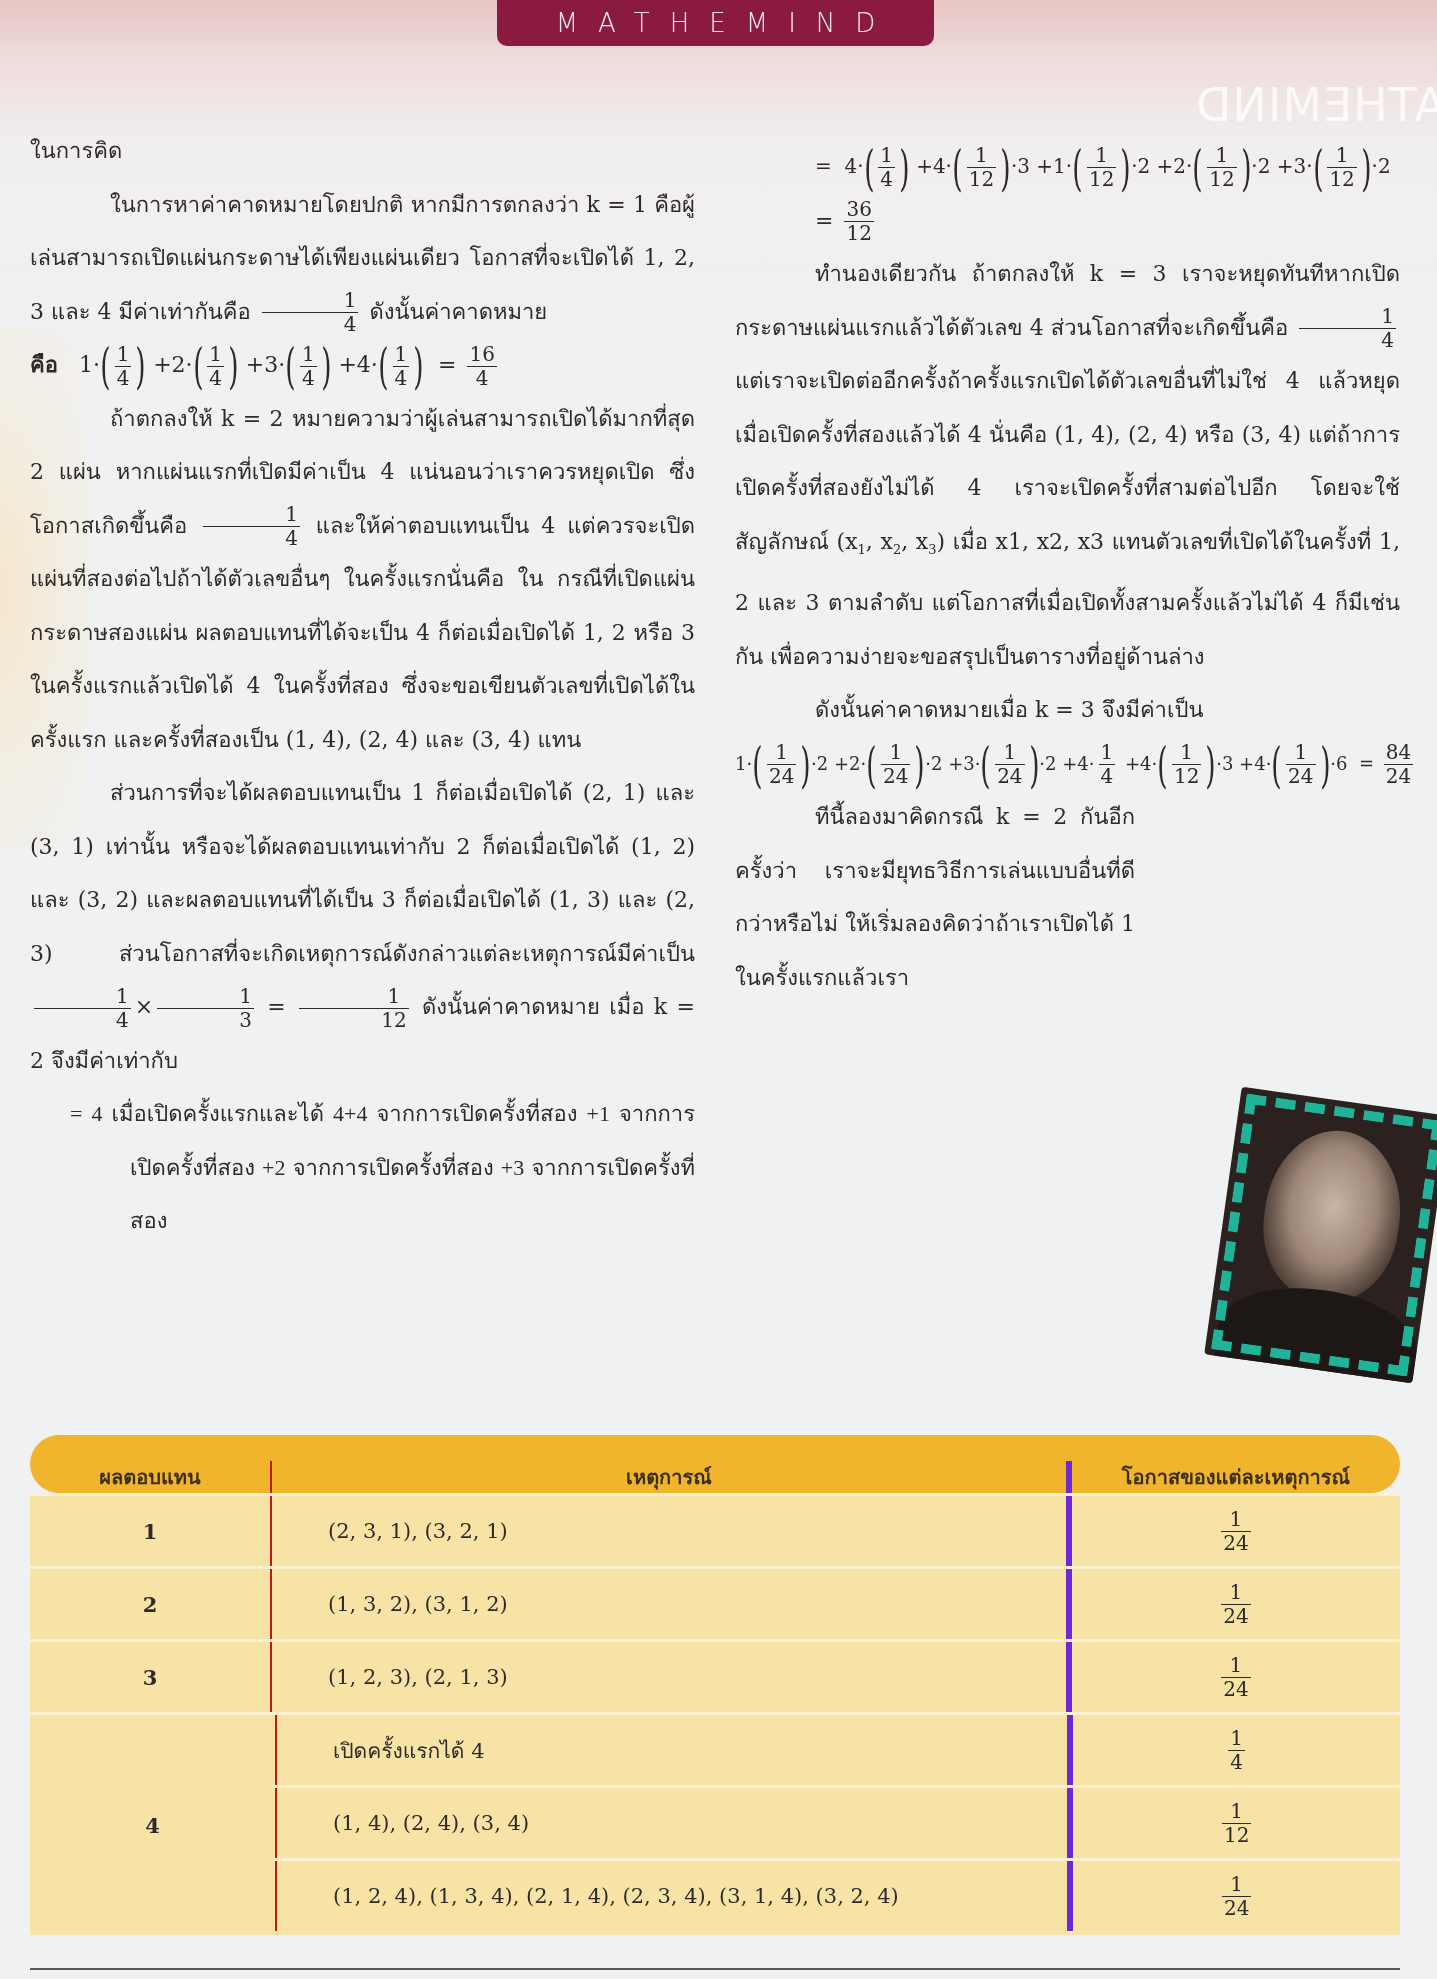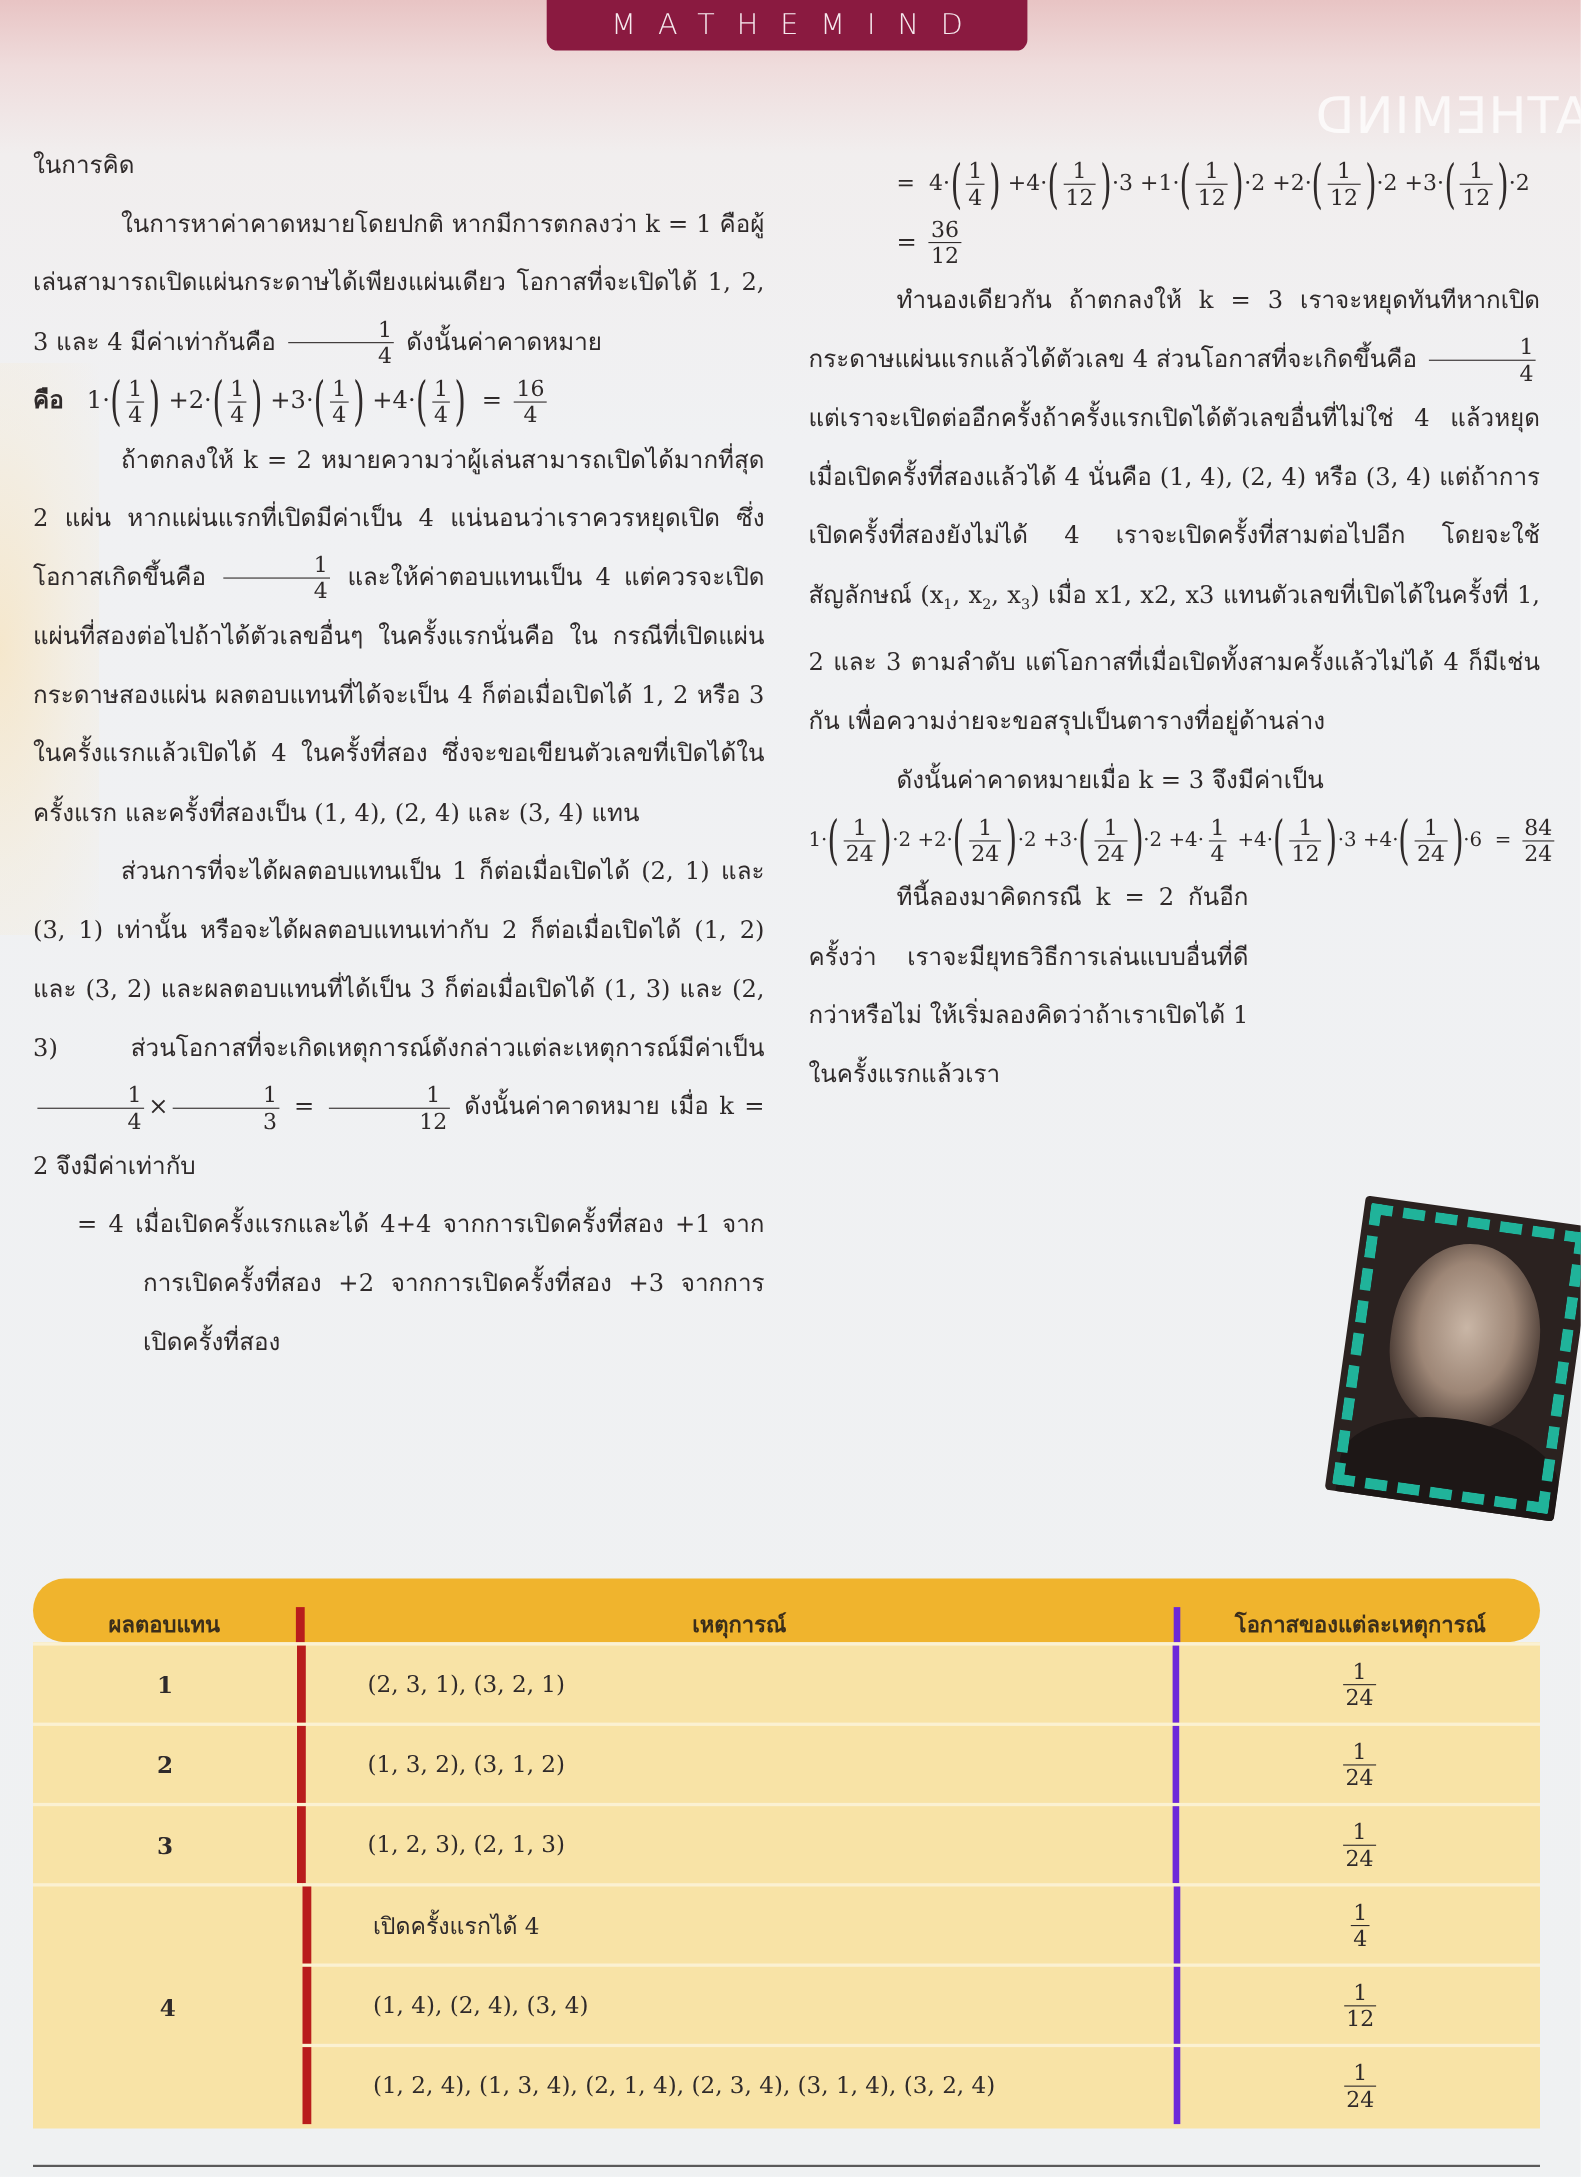--- a/index.html
+++ b/index.html
@@ -30,21 +30,21 @@
   .p { margin:0; text-align:justify; }
   .indent { text-indent:80px; }
   .frac { display:inline-block; vertical-align:middle; text-align:center; line-height:1.15; margin:0 4px; font-size:20px; }
   .frac .n { display:block; border-bottom:1.3px solid #2f2a2a; padding:0 2px; }
   .frac .d { display:block; padding:0 2px; }
   .par { display:inline-block; vertical-align:middle; font-size:48px; line-height:1; transform:scaleX(0.55); margin:0 -4px; font-weight:100; }
   .eqline { white-space:nowrap; }
   .bold { font-weight:bold; font-family:"DejaVu Sans", sans-serif; }
   sub { font-size:13px; }
   .narrow { width:400px; }
-  .hang { padding-left:100px; text-indent:-60px; }
+  .hang { padding-left:100px; text-indent:-60px;font-family:Liberation Serif, serif; }
 
   .portrait {
     position:absolute; left:1222px; top:1100px; width:210px; height:270px;
     transform:rotate(8deg); background:#2b2220;
     border-radius:4px; overflow:hidden;
   }
   .portrait .dots { position:absolute; inset:6px; border:10px dashed #20b39a; border-radius:2px; }
   .portrait .face {
     position:absolute; left:40px; top:30px; width:135px; height:170px;
     background: radial-gradient(ellipse at 50% 45%, #c9b6a6 0%, #9d8676 45%, #4c3d36 75%, #2b2220 100%);
@@ -56,21 +56,21 @@
     position:absolute; left:30px; top:1435px; width:1370px;
     font-family:"DejaVu Serif", serif;
   }
   .thead {
     display:flex; height:58px; background:#f0b42d;
     border-radius:29px 29px 29px 29px; overflow:hidden;
     font-family:"DejaVu Sans", sans-serif; font-size:20px; color:#3b2e1a; font-weight:bold;align-items:flex-end;
   }
   .thead div { display:flex; align-items:center; justify-content:center; }
   .c1 { width:245px; }
-  .c2 { width:811px; border-left:8px solid #b91c1c; }
+  .c2 { width:811px; border-left:2px solid #b91c1c; }
   .c3 { width:335px; border-left:6px solid #6d28d9; }
   .tbody { background:#f8e3a6; }
   .row { display:flex; border-top:3px solid #fbf1d2; }
   .row .c1 { display:flex; align-items:center; justify-content:center; font-size:21px; font-weight:bold; }
   .row .c2 { display:flex; align-items:center; padding-left:56px; box-sizing:border-box; font-size:21px; }
   .row .c3 { display:flex; align-items:center; justify-content:center; }
   .row.h70 { height:70px; }
   .sub4 { display:flex; }
   .sub4 .c1 { height:220px; border-top:3px solid #fbf1d2; display:flex; align-items:center; justify-content:center; font-weight:bold; font-size:21px;}
   .sub4 .rest { width:1125px; }

